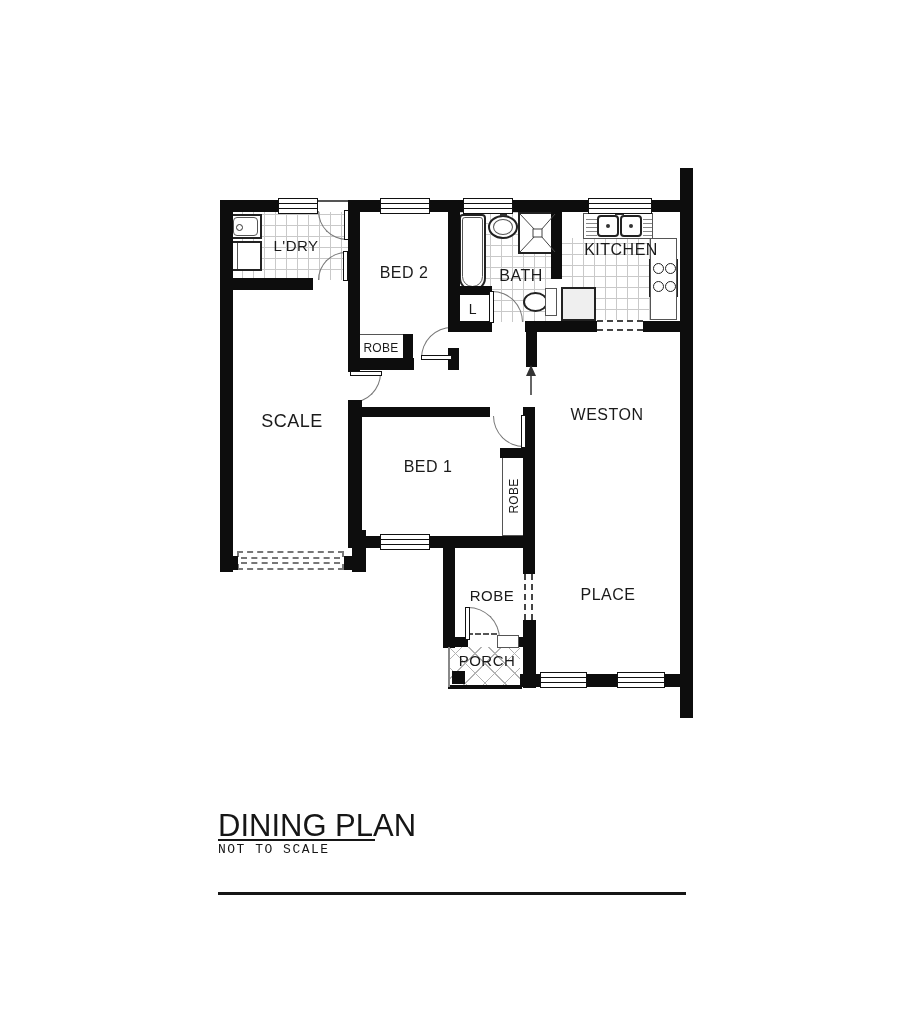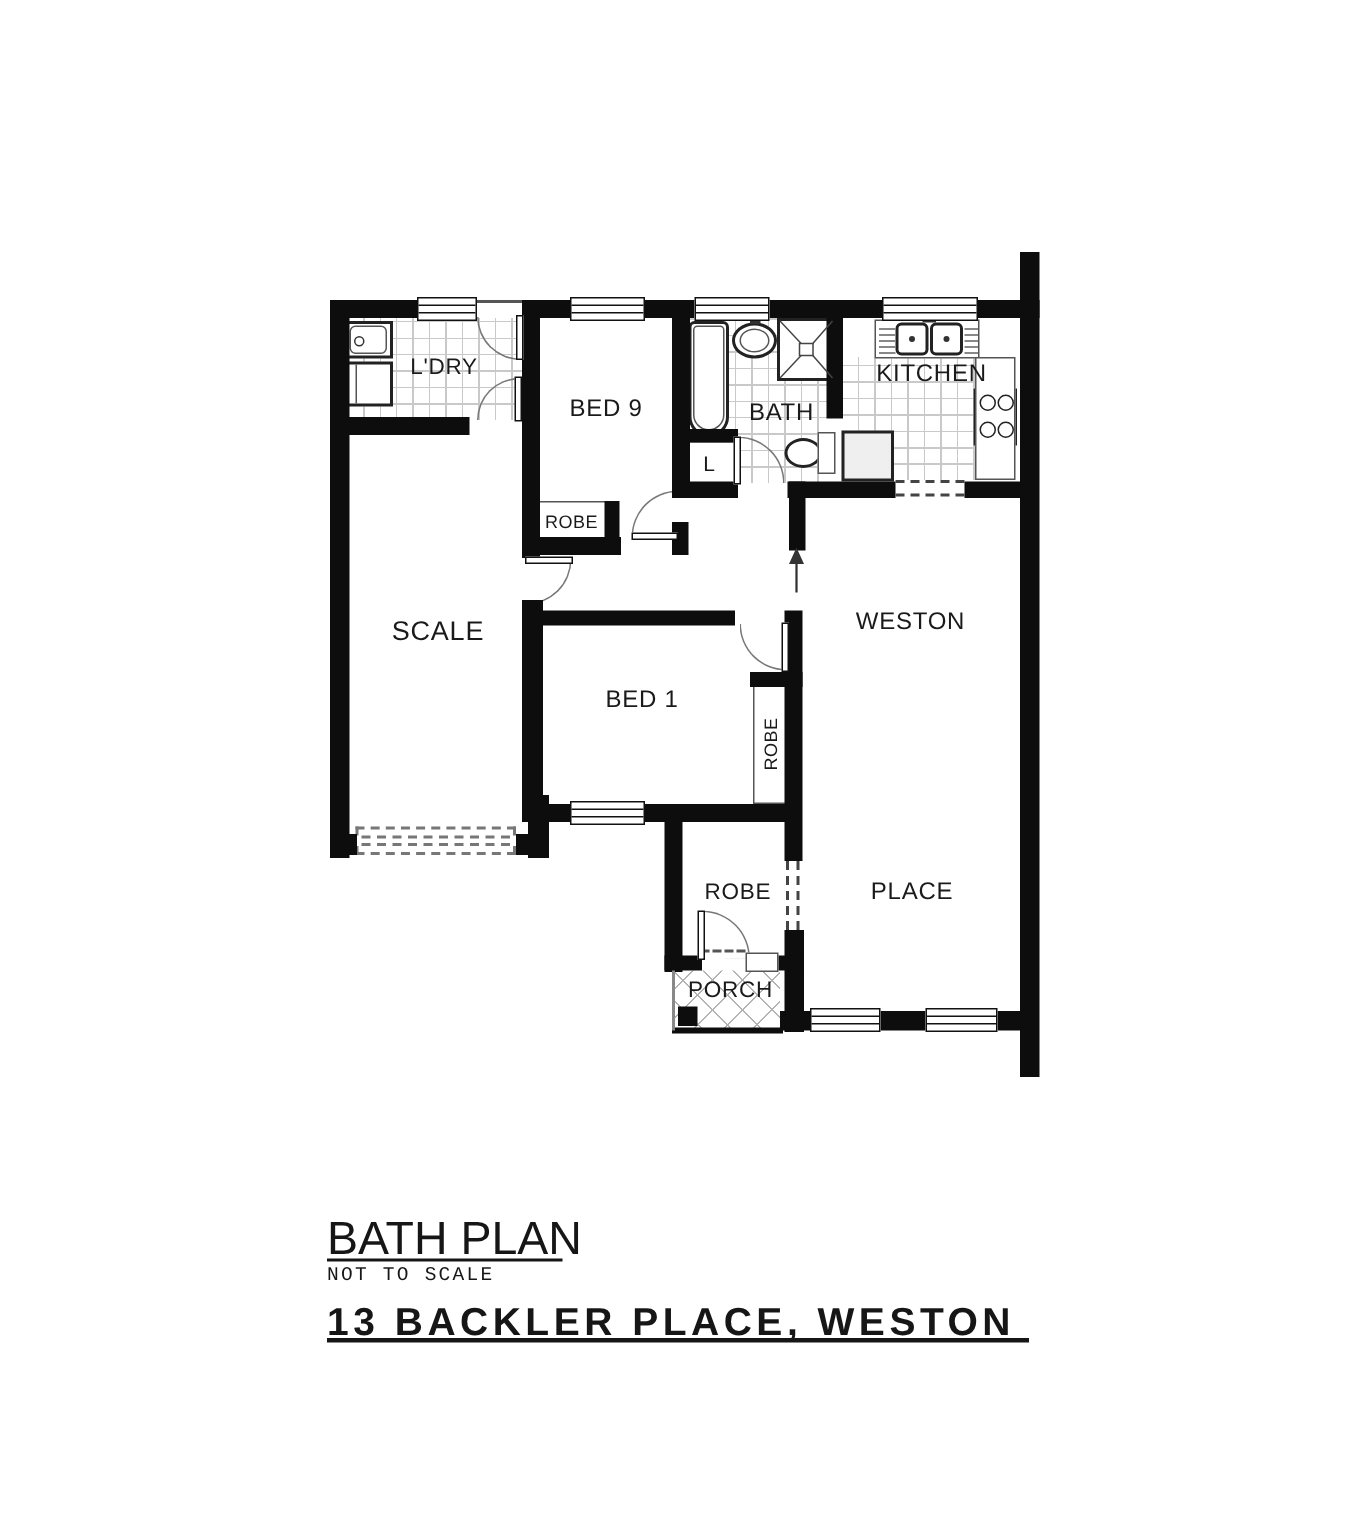--- a/index.html
+++ b/index.html
@@ -177,32 +177,31 @@
     <line x1="520" y1="214" x2="535" y2="230" stroke="#444" stroke-width="1"></line>
     <line x1="555" y1="214" x2="541" y2="230" stroke="#444" stroke-width="1"></line>
     <line x1="520" y1="252" x2="535" y2="236" stroke="#444" stroke-width="1"></line>
     <line x1="555" y1="252" x2="541" y2="236" stroke="#444" stroke-width="1"></line>
     <rect x="533" y="229" width="9" height="8" fill="#fff" stroke="#444" stroke-width="1"></rect>
     <line x1="531" y1="395" x2="531" y2="372" stroke="#333" stroke-width="1.5"></line>
     <polygon points="526,376 536,376 531,365" fill="#333"></polygon>
   </svg>
 
   <div class="lbl" style="left:296px;top:245px;font-size:15px;">L'DRY</div>
-  <div class="lbl" style="left:404px;top:273px;">BED 9</div>
+  <div class="lbl" style="left:404px;top:273px;">BED 2</div>
   <div class="lbl" style="left:521px;top:276px;">BATH</div>
   <div class="lbl" style="left:621px;top:250px;">KITCHEN</div>
   <div class="lbl" style="left:292px;top:421px;font-size:18px;">SCALE</div>
   <div class="lbl" style="left:428px;top:467px;text-align:center;">BED 1</div>
   <div class="lbl" style="left:607px;top:415px;">WESTON</div>
   <div class="lbl" style="left:608px;top:595px;">PLACE</div>
   <div class="lbl" style="left:492px;top:595px;font-size:15px;">ROBE</div>
   <div class="lbl" style="left:487px;top:660px;font-size:15px;">PORCH</div>
   <div class="lbl small" style="left:381px;top:348px;">ROBE</div>
   <div class="lbl small rot" style="left:514px;top:496px;">ROBE</div>
   <div class="lbl" style="left:473px;top:309px;font-size:14px;">L</div>
 
-  <div class="title" style="left:218px;top:808px;">BATH PLAN</div>
+  <div class="title" style="left:218px;top:808px;">DINING PLAN</div>
   <div class="rule" style="left:218px;top:839px;width:157px;height:2px;"></div>
   <div class="subtitle" style="left:218px;top:842px;font-family:Liberation Mono, monospace;">NOT TO SCALE</div>
-  <div class="address" style="left:218px;top:866px;">13 BACKLER PLACE, WESTON</div>
   <div class="rule" style="left:218px;top:892px;width:468px;height:3px;"></div>
 
 </div>
 
 </body></html>

